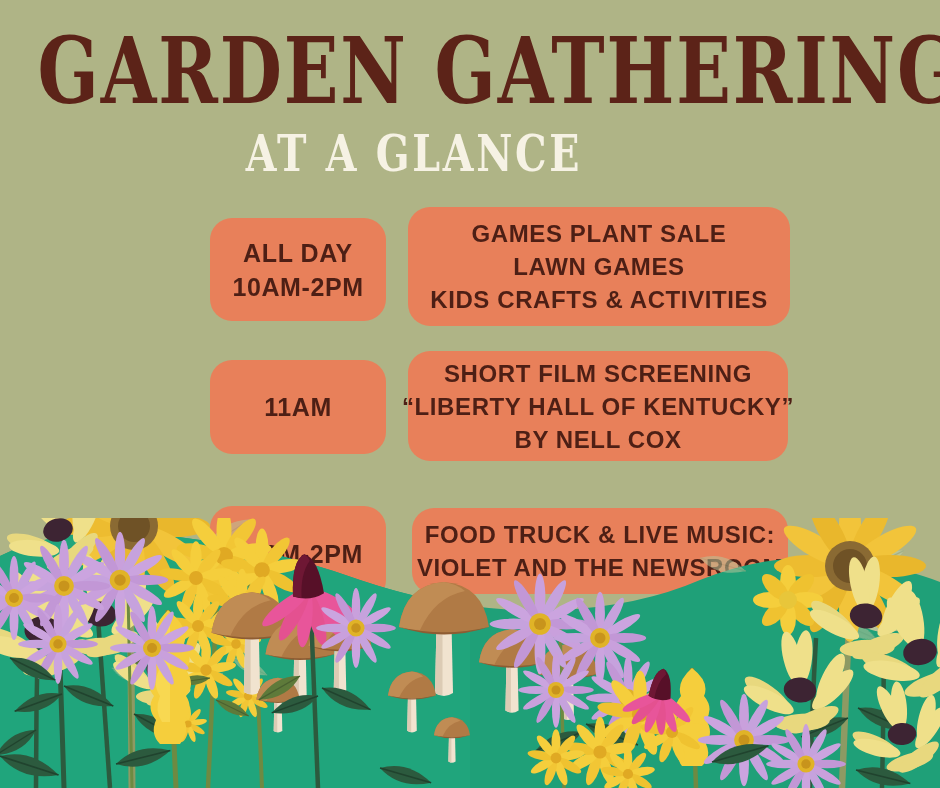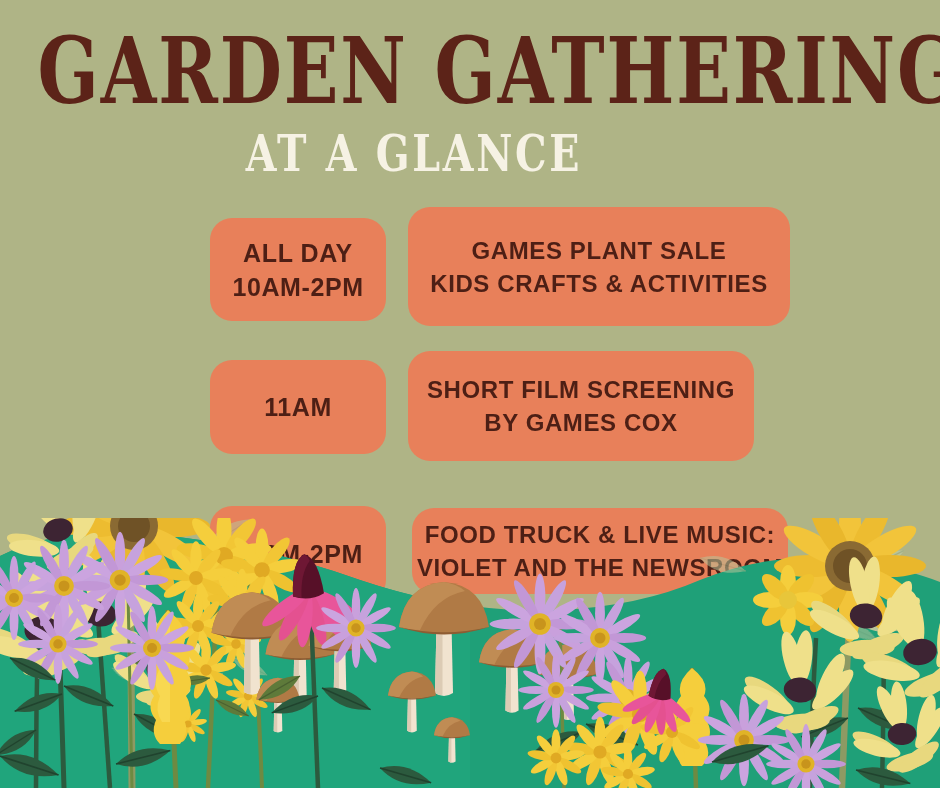--- a/index.html
+++ b/index.html
@@ -67,21 +67,21 @@
     line-height:33px;
     padding:10px 18px;
   }
   .pill .line{white-space:nowrap;display:block;}
 
   
   #row1-time{left:210px;top:218px;width:176px;height:103px;}
   #row1-desc{left:408px;top:207px;width:382px;height:119px;}
   
   #row2-time{left:210px;top:360px;width:176px;height:94px;}
-  #row2-desc{left:408px;top:351px;width:346px;height:110px;}
+  #row2-desc{left:408px;top:351px;width:380px;height:110px;}
   
   #row3-time{left:210px;top:506px;width:176px;height:96px;}
   #row3-desc{left:412px;top:508px;width:376px;height:86px;}
 
   
   #garden{position:absolute;left:0;bottom:0;width:940px;height:270px;}
 </style>
 </head>
 <body>
 
@@ -95,29 +95,31 @@
   </div>
 
   <div class="schedule">
 
     <div class="pill pill-time" id="row1-time" style="position:absolute;">
       <span class="line">ALL DAY</span>
       <span class="line">10AM-2PM</span>
     </div>
     <div class="pill pill-desc" id="row1-desc" style="position:absolute;">
       <span class="line">GAMES PLANT SALE</span>
+      <span class="line">LAWN GAMES</span>
       <span class="line">KIDS CRAFTS &amp; ACTIVITIES</span>
     </div>
 
     <div class="pill pill-time" id="row2-time" style="position:absolute;">
       <span class="line">11AM</span>
     </div>
     <div class="pill pill-desc" id="row2-desc" style="position:absolute;">
       <span class="line">SHORT FILM SCREENING</span>
-      <span class="line">BY GAMES COX</span>
+      <span class="line">“LIBERTY HALL OF KENTUCKY”</span>
+      <span class="line">BY NELL COX</span>
     </div>
 
     <div class="pill pill-time" id="row3-time" style="position:absolute;">
       <span class="line">12PM-2PM</span>
     </div>
     <div class="pill pill-desc" id="row3-desc" style="position:absolute;">
       <span class="line">FOOD TRUCK &amp; LIVE MUSIC:</span>
       <span class="line">VIOLET AND THE NEWSROOM</span>
     </div>
   </div>

